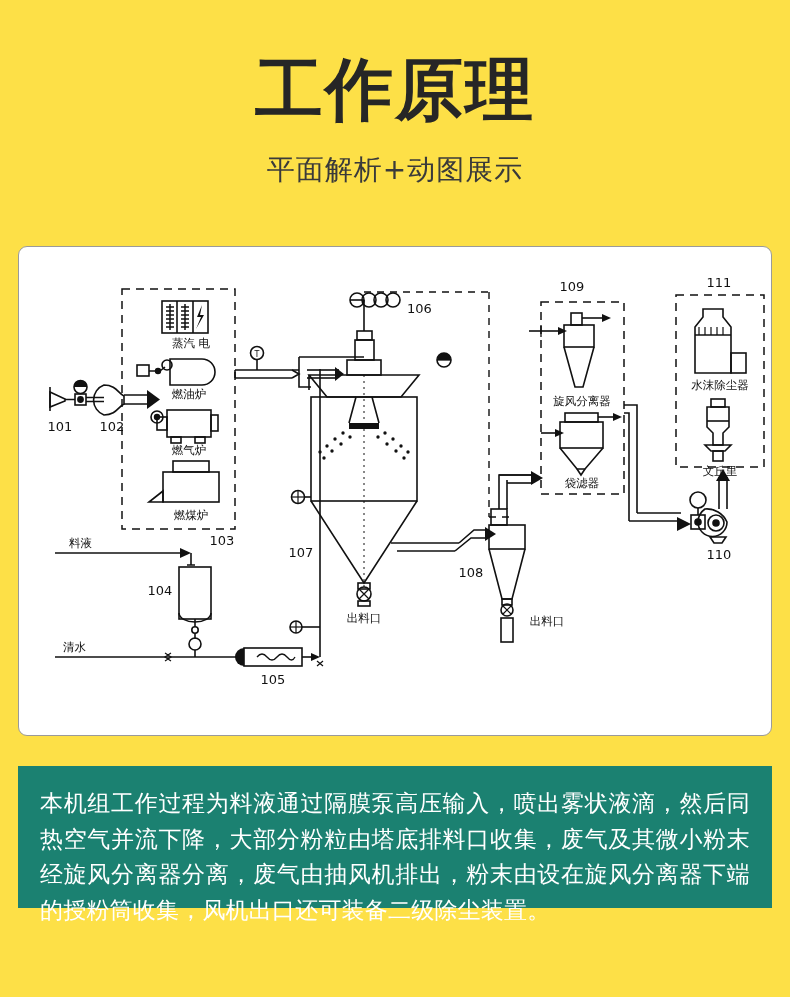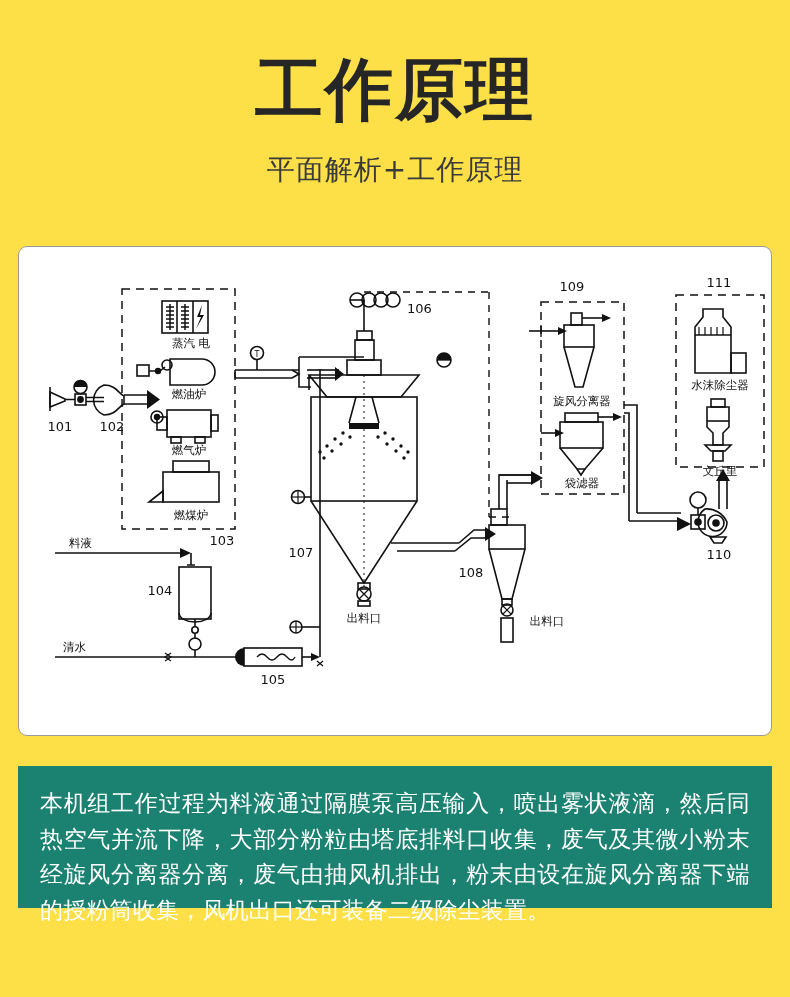--- a/index.html
+++ b/index.html
@@ -77,21 +77,21 @@
   }
   .cnlabel { font-family: "DejaVu Sans", "Liberation Sans", sans-serif; }
 </style>
 </head>
 <body>
 
 <div class="page">
 
   <div class="header">
     <h1 class="title cnlabel">工作原理</h1>
-    <div class="subtitle cnlabel">平面解析+工作原理</div>
+    <div class="subtitle cnlabel">平面解析+动图展示</div>
   </div>
 
   <div class="diagram-card">
     <svg width="752" height="488" viewBox="0 0 752 488" xmlns="http://www.w3.org/2000/svg">
       <defs>
         <marker id="arrowS" markerWidth="9" markerHeight="9" refX="8" refY="3" orient="auto" markerUnits="strokeWidth">
           <path d="M0,0 L8,3 L0,6 z" fill="#111"></path>
         </marker>
         <marker id="arrowT" markerWidth="7" markerHeight="7" refX="6" refY="2.5" orient="auto" markerUnits="strokeWidth">
           <path d="M0,0 L6,2.5 L0,5 z" fill="#111"></path>

